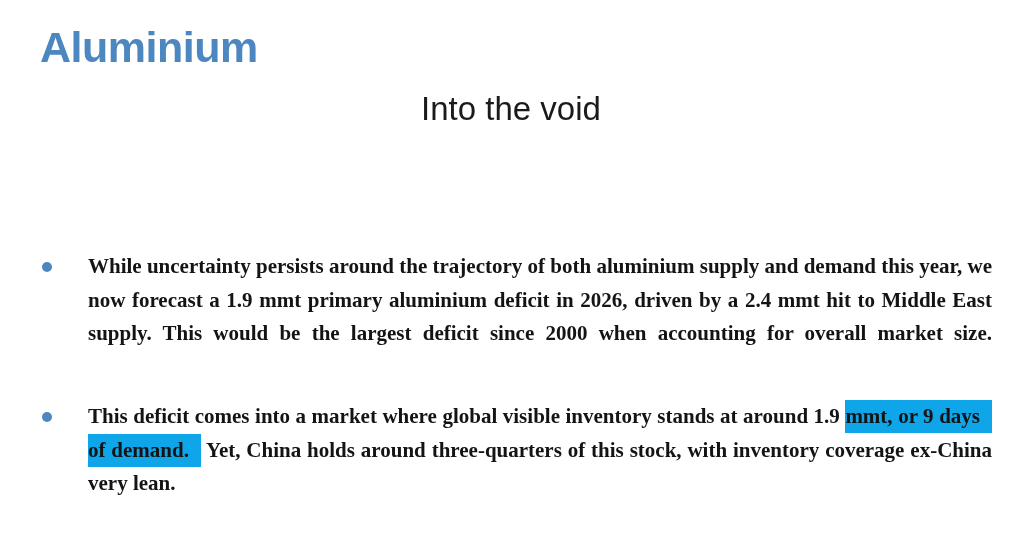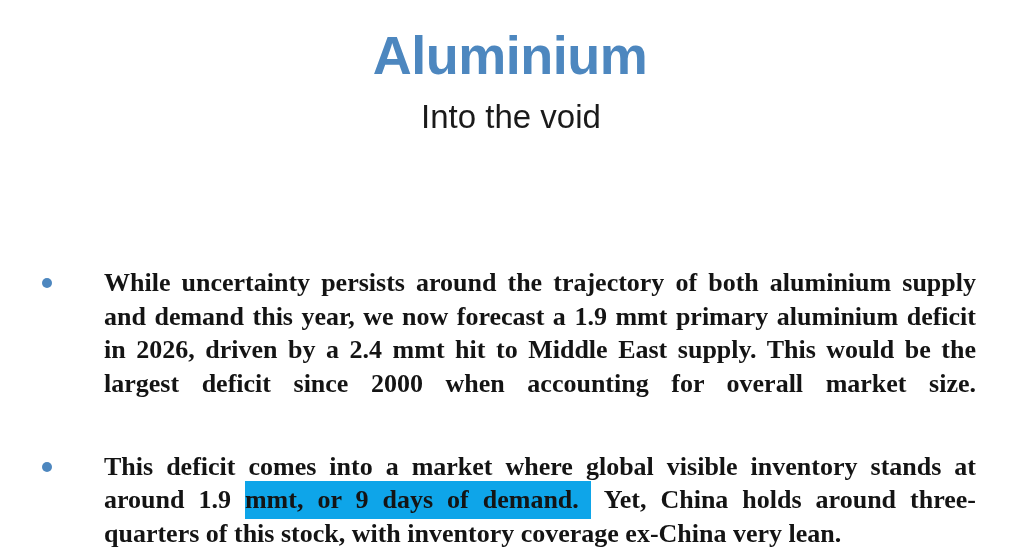--- a/index.html
+++ b/index.html
@@ -24,27 +24,26 @@
   
   .header {
     position: absolute;
     left: 40px;
     top: 14px;
     width: 940px;
   }
   .title {
     font-family: "Liberation Sans", "DejaVu Sans", sans-serif;
     font-weight: bold;
-    font-size: 54px;
+    font-size: 43px;
     line-height: 66px;
     letter-spacing: -0.5px;
     color: #4d87bf;
-    margin: 8px;
+    margin: 0;
     white-space: nowrap;
-    text-align: center;
   }
   .subtitle {
     font-family: "Liberation Sans", "DejaVu Sans", sans-serif;
     font-weight: normal;
     font-size: 33px;
     line-height: 42px;
     color: #1a1a1a;
     margin: 8px 0 0 2px;
     white-space: nowrap;
     text-align: center;
@@ -70,26 +69,26 @@
     top: 12px;
     width: 10px;
     height: 10px;
     border-radius: 50%;
     background: #4d87bf;
   }
 
   .bullet-text {
     font-family: "Liberation Serif", "DejaVu Serif", serif;
     font-weight: bold;
-    font-size: 26px;
+    font-size: 21px;
     line-height: 33.5px;
     color: #141414;
     text-align: justify;
     text-justify: inter-word;
-    margin: 16px;
+    margin: 0;
     hyphens: none;
   }
   
   .bullet-text::after {
     content: "";
     display: inline-block;
     width: 100%;
   }
   .bullet-text.no-stretch::after { display: none; }
 

